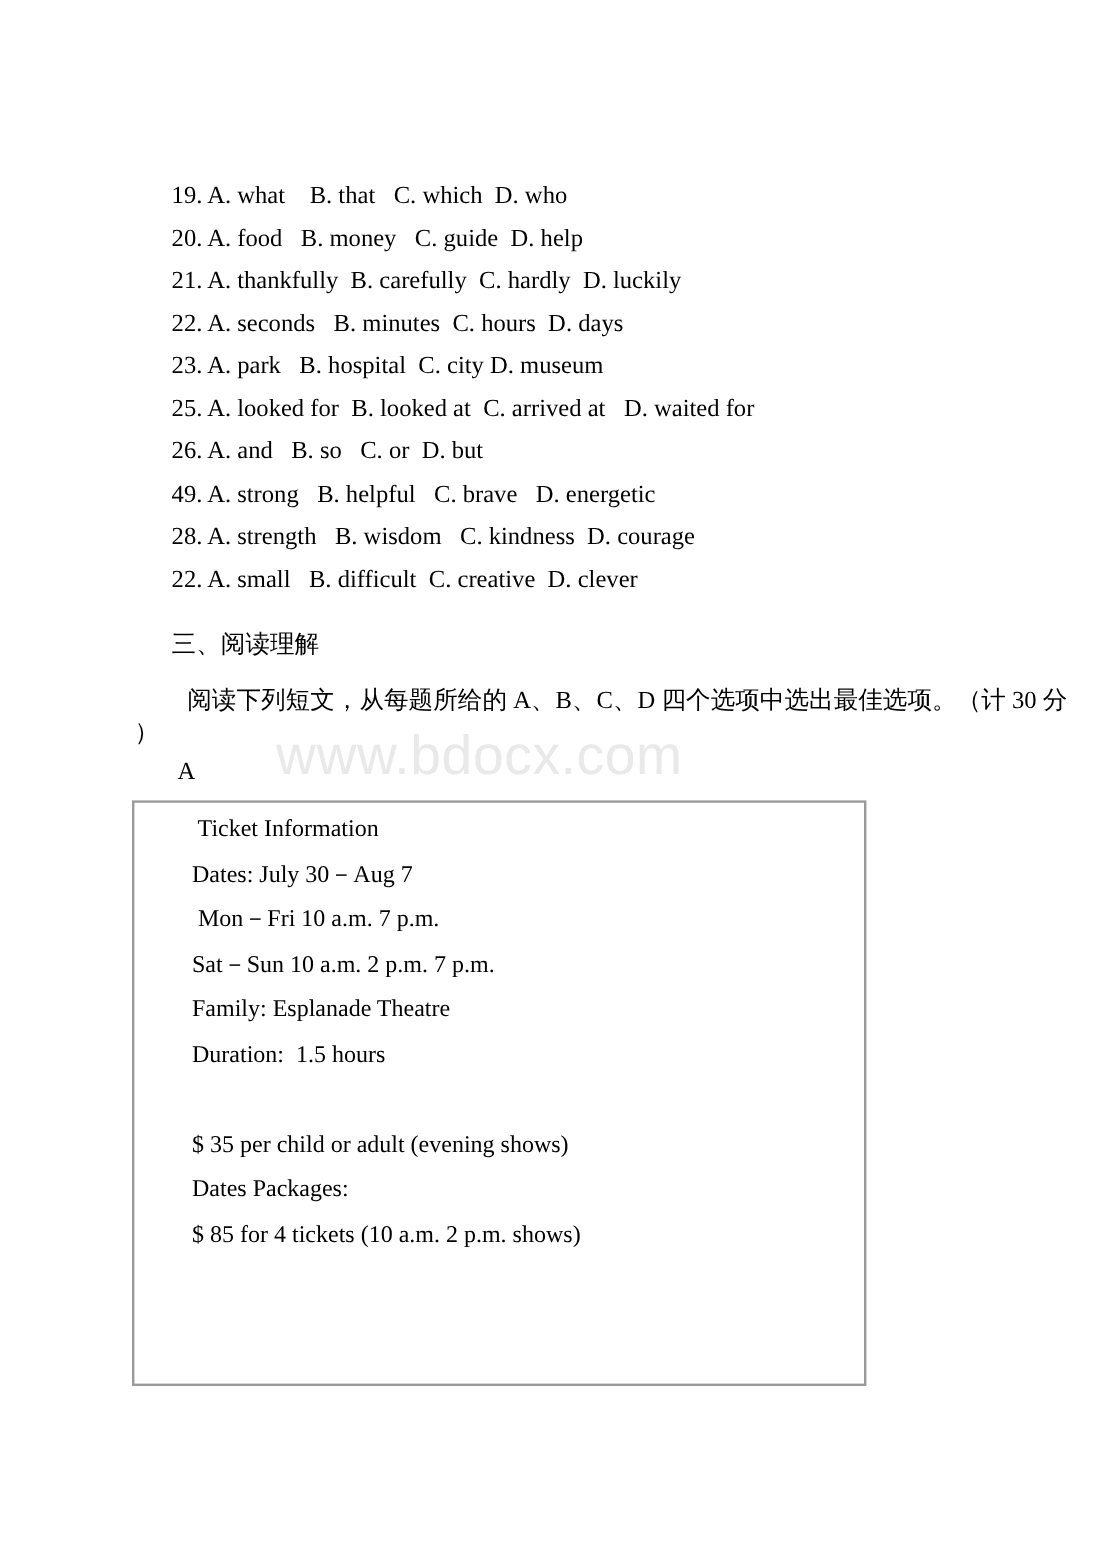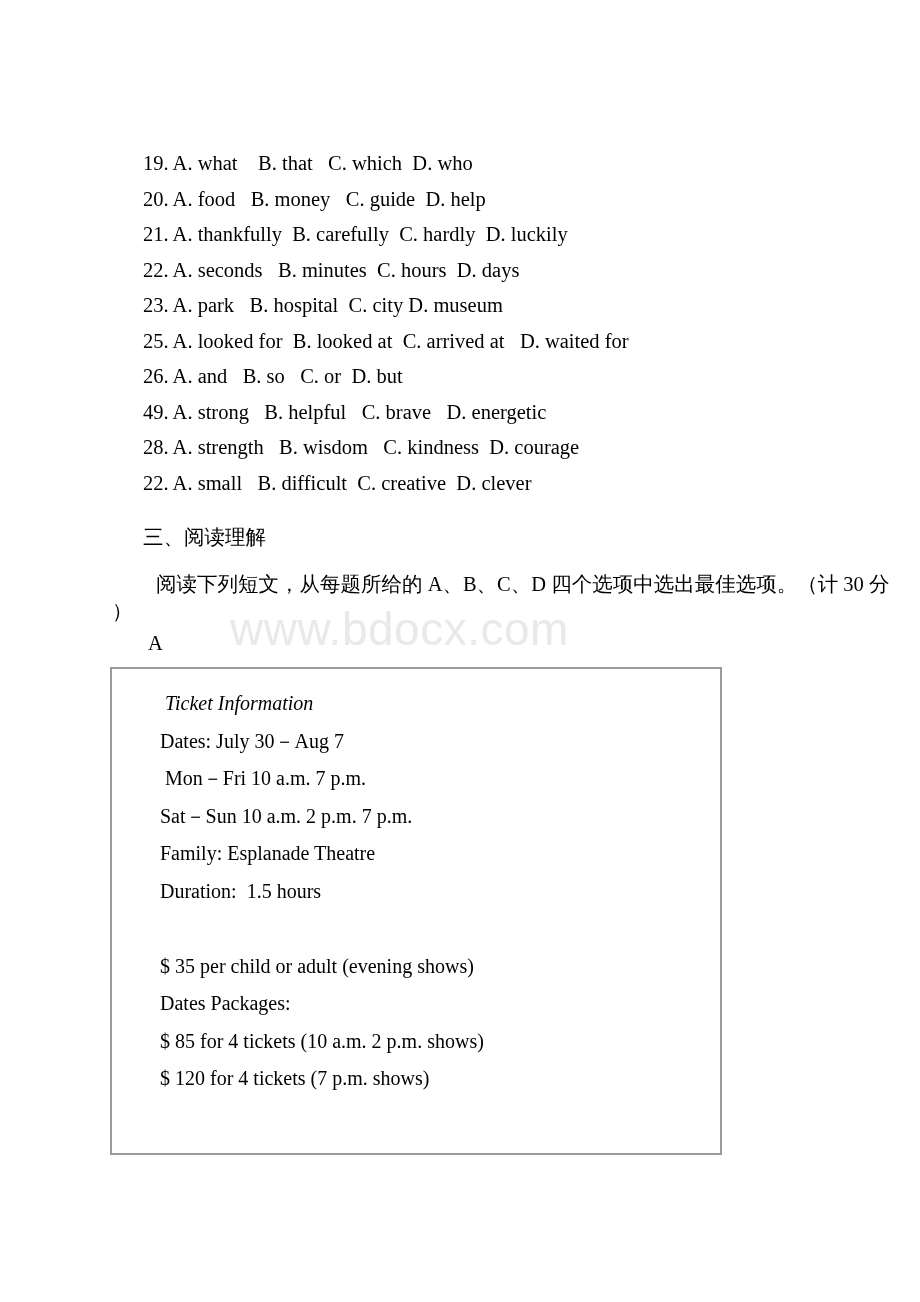--- a/index.html
+++ b/index.html
@@ -109,22 +109,21 @@
     font-size: 20px;
     line-height: 37.5px;
     white-space: pre;
     padding-left: 48px;
   }
   .ticket-line.spacer {
     height: 37.5px;
     line-height: 37.5px;
   }
   .ticket-line.first {
-    padding-top: 16px;
-    font-style: italic;
+    padding-top: 4px;
   }
 </style>
 </head>
 <body>
 
 <div class="page">
 
   <div class="watermark">www.bdocx.com</div>
 
   <div class="mcq-list">
@@ -153,17 +152,16 @@
       <div class="ticket-line first"> Ticket Information</div>
       <div class="ticket-line">Dates: July 30－Aug 7</div>
       <div class="ticket-line"> Mon－Fri 10 a.m. 7 p.m.</div>
       <div class="ticket-line">Sat－Sun 10 a.m. 2 p.m. 7 p.m.</div>
       <div class="ticket-line">Family: Esplanade Theatre</div>
       <div class="ticket-line">Duration:  1.5 hours</div>
       <div class="ticket-line spacer"></div>
       <div class="ticket-line">$ 35 per child or adult (evening shows)</div>
       <div class="ticket-line">Dates Packages:</div>
       <div class="ticket-line">$ 85 for 4 tickets (10 a.m. 2 p.m. shows)</div>
-      <div class="ticket-line">$ 120 for 4 tickets (7 p.m. shows)</div>
     </div>
   </div>
 
 </div>
 
 </body></html>

